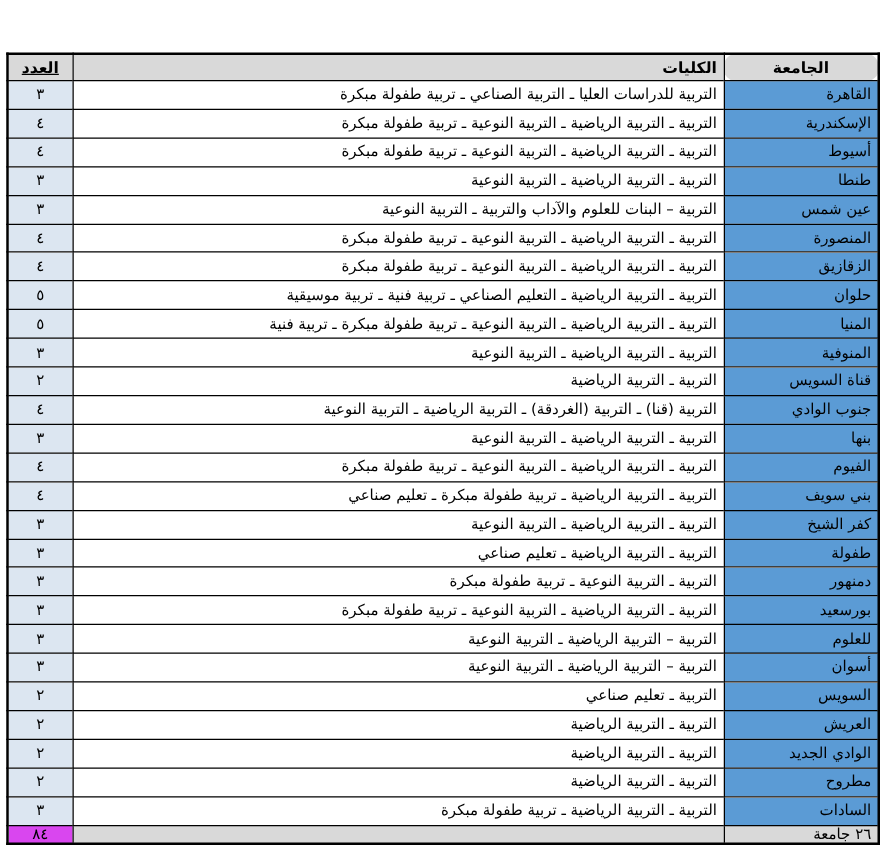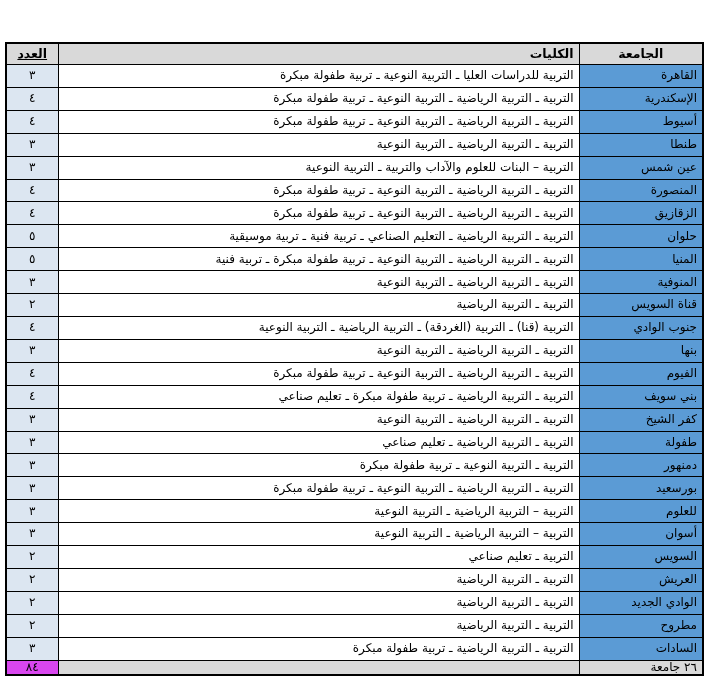--- a/index.html
+++ b/index.html
@@ -19,21 +19,21 @@
   }
   th,td{
     border:1px solid #000;
     padding:0 5px;
     vertical-align:middle;
     overflow:hidden;
     white-space:nowrap;
     line-height:1.1;
   }
   thead th{background:#d9d9d9;font-weight:bold;height:20px;font-size:12.5px;}
-  th.h-uni{text-align:center;}
+  th.h-uni{text-align:center;border-radius:10px;}
   th.h-col{text-align:right;padding-left:14px;}
   th.h-cnt{text-align:center;text-decoration:underline;}
   td.c-uni{background:#5b9bd5;text-align:right;}
   td.c-col{background:#ffffff;text-align:right;}
   td.c-cnt{background:#dce6f1;text-align:center;}
   tfoot td{background:#d9d9d9;}
   tfoot td.f-uni{text-align:right;}
   tfoot td.f-col{background:#d9d9d9;}
   tfoot td.f-cnt{text-align:center;background:#d946ef;}
 </style>
@@ -51,21 +51,21 @@
     <thead>
       <tr>
         <th class="h-uni">الجامعة</th>
         <th class="h-col">الكليات</th>
         <th class="h-cnt">العدد</th>
       </tr>
     </thead>
     <tbody id="table-body">
         <tr>
           <td class="c-uni">القاهرة</td>
-          <td class="c-col">التربية للدراسات العليا ـ التربية النوعية ـ تربية طفولة مبكرة</td>
+          <td class="c-col">التربية للدراسات العليا ـ التربية الصناعي ـ تربية طفولة مبكرة</td>
           <td class="c-cnt">٣</td>
         </tr>
         <tr>
           <td class="c-uni">الإسكندرية</td>
           <td class="c-col">التربية ـ التربية الرياضية ـ التربية النوعية ـ تربية طفولة مبكرة</td>
           <td class="c-cnt">٤</td>
         </tr>
         <tr>
           <td class="c-uni">أسيوط</td>
           <td class="c-col">التربية ـ التربية الرياضية ـ التربية النوعية ـ تربية طفولة مبكرة</td>

